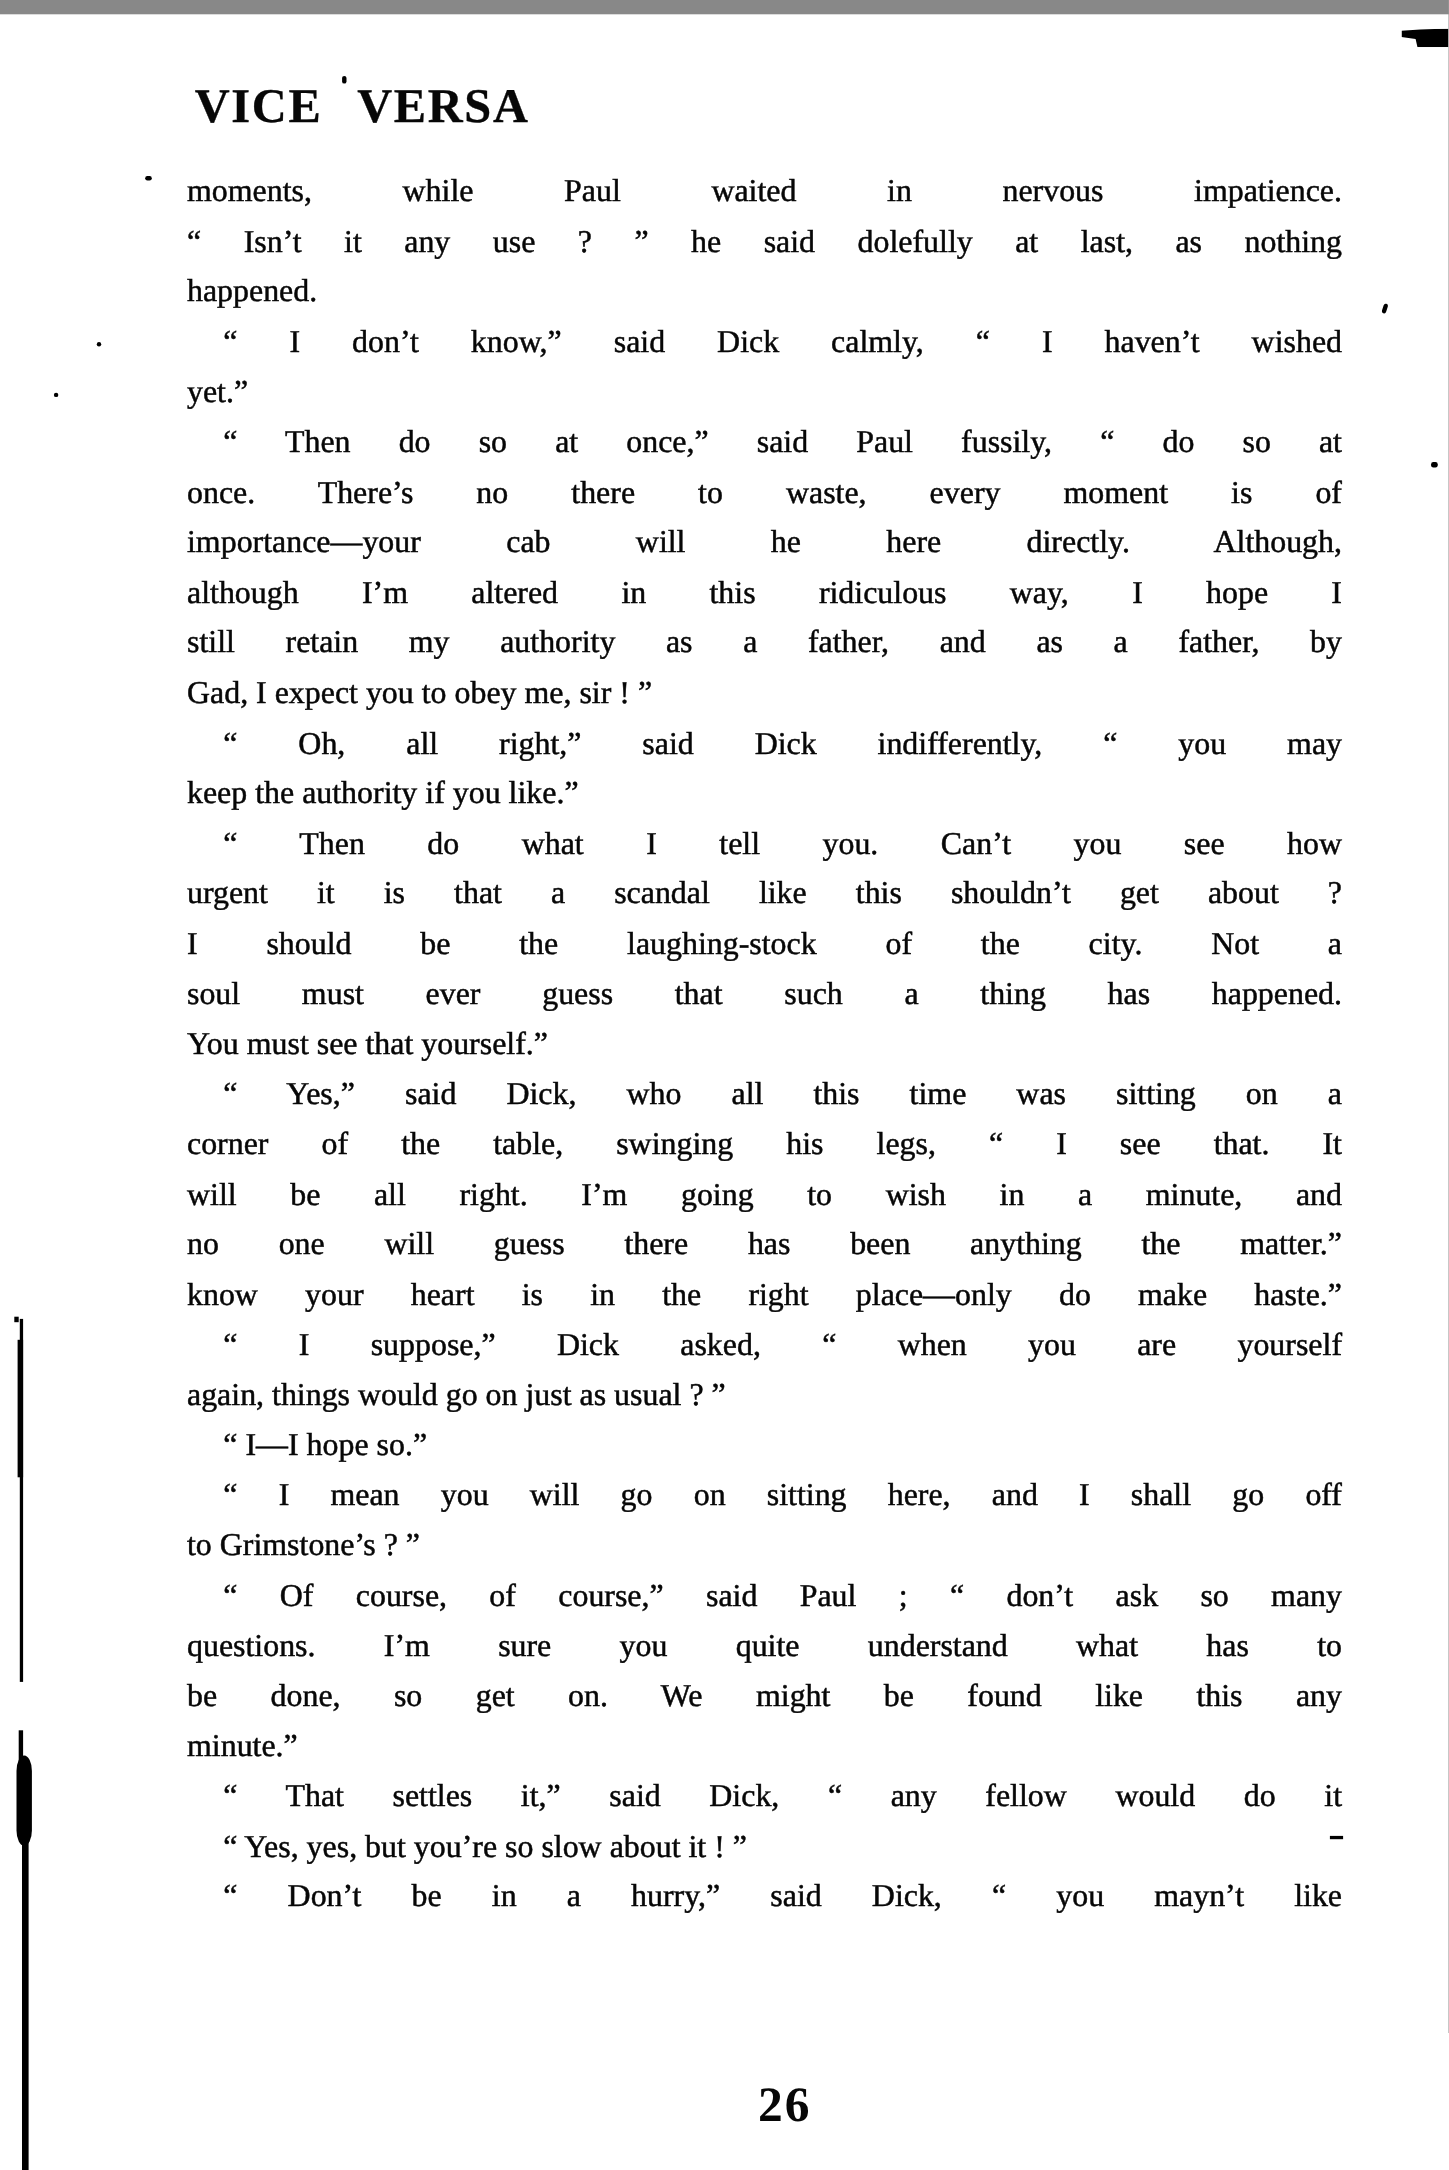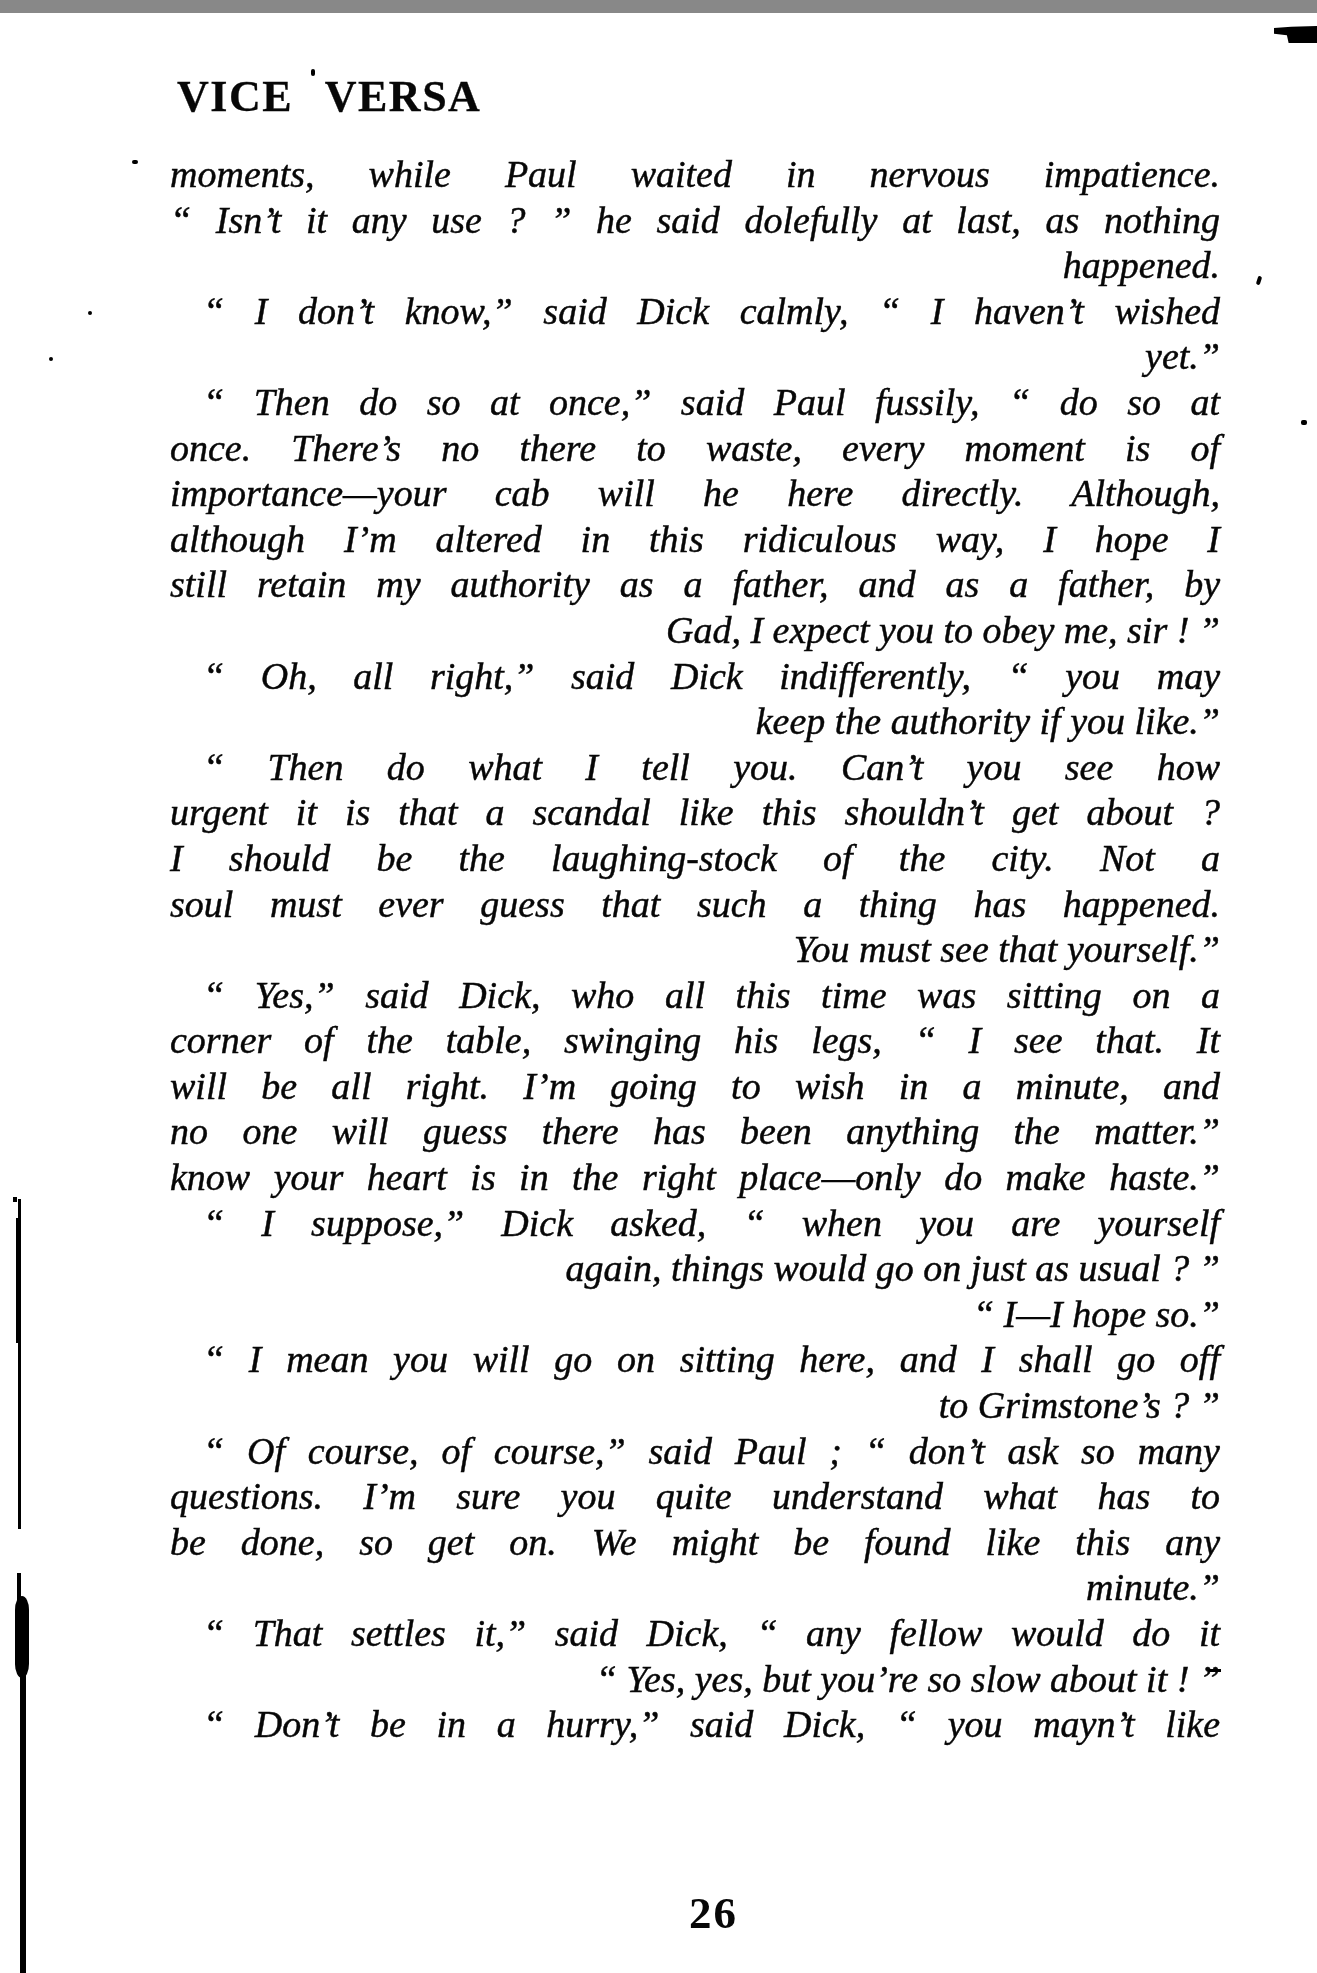--- a/index.html
+++ b/index.html
@@ -22,26 +22,25 @@
     font-weight: 700;
     letter-spacing: 1.5px;
     word-spacing: 20px;
     -webkit-text-stroke: 0.3px;
   }
   .text-col {
     position: absolute;
     left: 170px;
     top: 139px;
     width: 1050px;
-    font-size: 38px;
+    font-size: 29px;
     line-height: 45.6px;
-    font-style: italic;
     -webkit-text-stroke: 0.45px;
   }
-  .line { text-align: right; }
+  .line { text-align: left; }
   .line.justify { text-align: justify; text-align-last: justify; }
   .line.indent { padding-left: 33px; }
   .page-number {
     position: absolute;
     left: 689px;
     top: 1878px;
     font-size: 45px;
     line-height: 1;
     font-weight: 700;
     letter-spacing: 2px;

